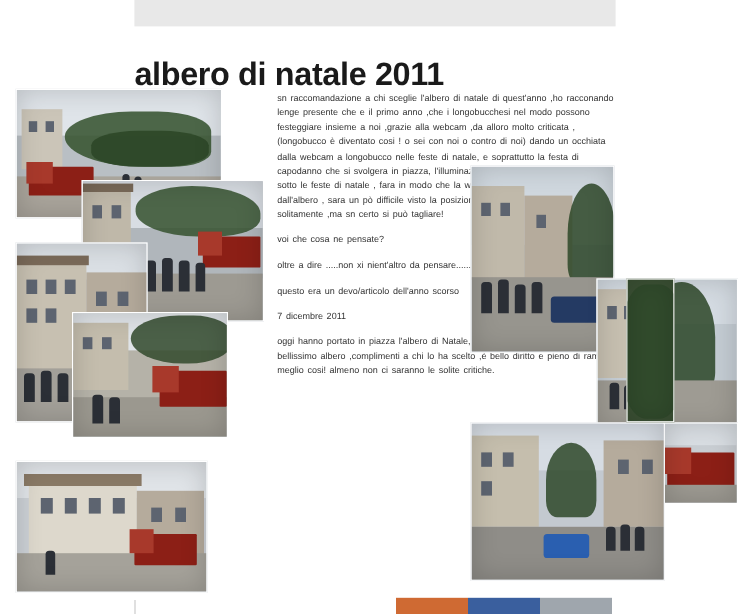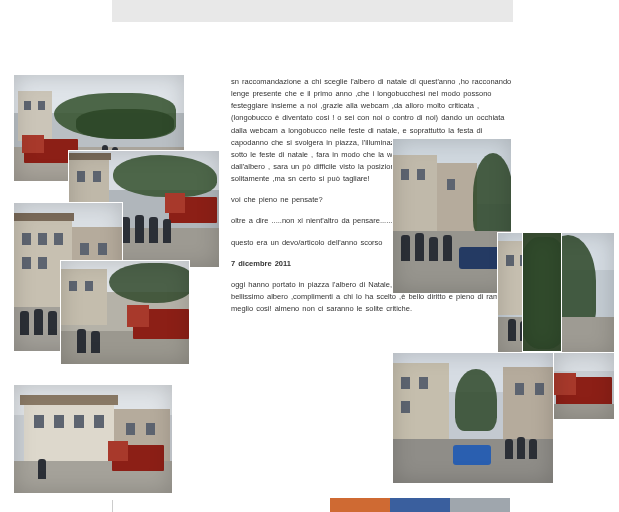--- a/index.html
+++ b/index.html
@@ -53,21 +53,21 @@
     font-size: 7.5px;
     line-height: 1.62;
     color: #333333;
     text-align: left;
     word-spacing: 1px;
   }
   .post-body p {
     margin: 0 0 9px 0;
   }
   .post-body .strong {
-    font-weight: bold;
+    font-weight: normal;
   }
 
   
   .photo {
     position: absolute;
     overflow: hidden;
     border: 1px solid #ffffff;
     box-sizing: border-box;
     background: #9aa3ad;
   }
@@ -146,24 +146,25 @@
     background: #cccccc;
   }
 </style>
 </head>
 <body>
 
 <div id="page">
 
   <div class="banner"></div>
 
+  <h1 class="post-title">albero di natale 2011</h1>
 
   <div class="post-body">
     <p>sn raccomandazione  a chi sceglie l'albero di natale  di quest'anno ,ho racconando lenge presente che e il primo  anno ,che i longobucchesi nel modo possono festeggiare insieme a noi ,grazie alla webcam ,da alloro molto criticata ,(longobucco è diventato cosi ! o sei con noi o contro di noi)   dando un occhiata dalla webcam  a longobucco nelle feste di natale, e soprattutto la festa di capodanno che si svolgera in piazza, l'illuminazione,la neve ............longobucco sotto le feste di natale , fara in modo che la webcam non venga oftoscata  dall'albero , sara un pò difficile visto la posizione  dove l' albero viene posto solitamente ,ma sn certo si può tagliare!</p>
-    <p>voi che pieno ne pensate?</p>
+    <p>voi che cosa ne pensate?</p>
     <p>oltre a dire .....non xi nient'altro da pensare.......</p>
     <p>questo era un devo/articolo dell'anno scorso</p>
     <p><span class="strong">7 dicembre 2011</span></p>
     <p>oggi hanno portato  in piazza l'albero di Natale, devo dire che quest'anno e un bellissimo albero ,complimenti a chi lo ha scelto ,è bello diritto e pieno di rami, meglio cosi! almeno non ci saranno le solite critiche.</p>
   </div>
 
   <div class="photo" style="left:13px; top:74px; width:172px; height:108px; background:#cfd4d9;">
     <div class="sky" style="background:#dfe4e9;"></div>
     <div class="mid" style="background:#b9bfc4; top:36%; height:34%;"></div>
     <div class="ground" style="background:#a9a49b; height:32%;"></div>

